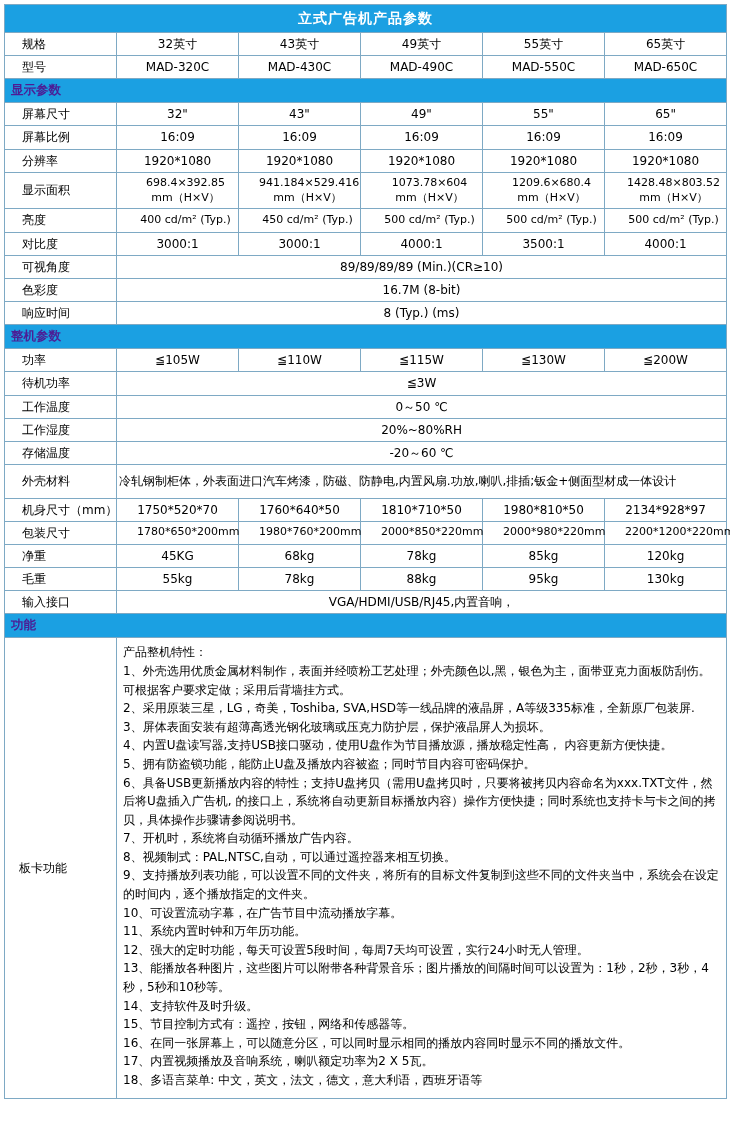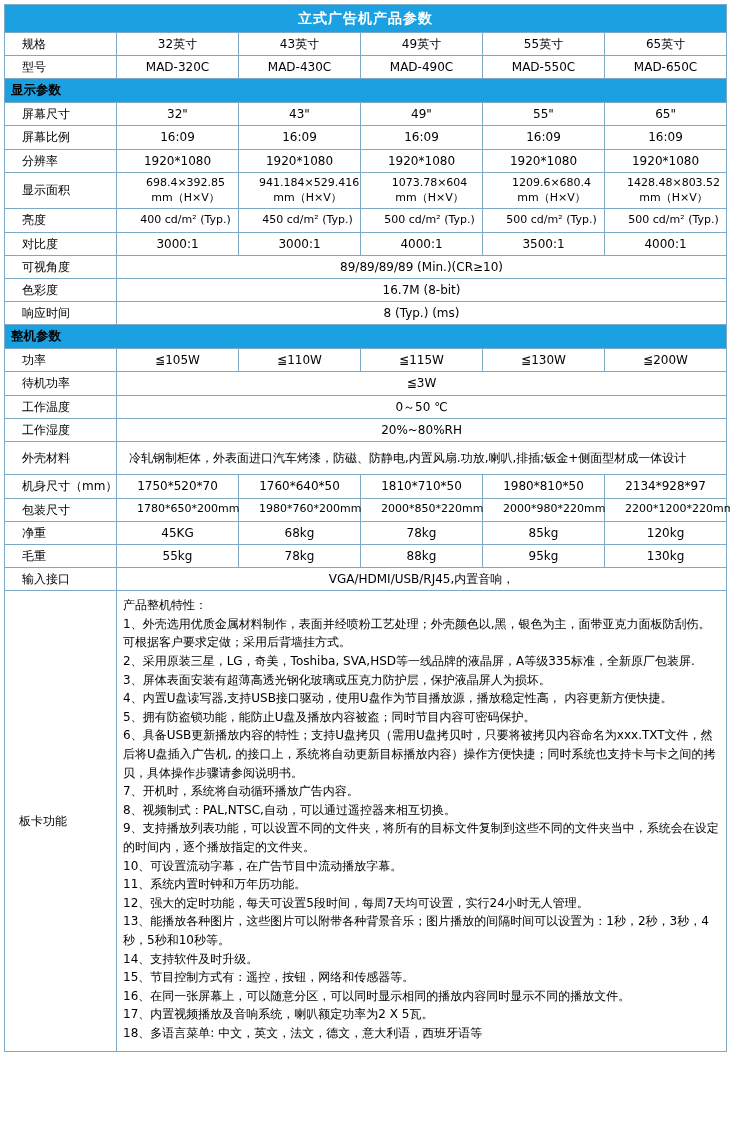--- a/index.html
+++ b/index.html
@@ -31,21 +31,21 @@
     background:#1ba0e2;
     color:#ffffff;
     font-weight:bold;
     text-align:center;
     font-size:14px;
     padding:4px 0;
     letter-spacing:1px;
   }
   .section td{
     background:#1ba0e2;
-    color:#000000;
+    color:#4c1d95;
     font-weight:bold;
     text-align:left;
     padding:3px 6px;
     font-size:12.5px;
   }
   .lbl{
     text-align:left;
     padding-left:17px;
     white-space:nowrap;
   }
@@ -58,21 +58,21 @@
   }
   .feature-body{
     text-align:left;
     padding:5px 6px 8px 6px;
     line-height:1.55;
     font-size:12px;
   }
   .feature-body p{margin:0;}
   .shell-body{
     text-align:left;
-    padding:6px 12px;
+    padding:6px 2px;
     line-height:1.7;
   }
   col.c0{width:112px;}
   col.cx{width:122px;}
 </style>
 </head>
 <body>
 
 <div class="sheet">
 <table>
@@ -199,20 +199,24 @@
       <td class="ctr" colspan="5">≦3W</td>
     </tr>
     <tr>
       <td class="lbl">工作温度</td>
       <td class="ctr" colspan="5">0～50 ℃</td>
     </tr>
     <tr>
       <td class="lbl">工作湿度</td>
       <td class="ctr" colspan="5">20%~80%RH</td>
     </tr>
+    <tr>
+      <td class="lbl">存储温度</td>
+      <td class="ctr" colspan="5">-20～60 ℃</td>
+    </tr>
 
     <tr>
       <td class="lbl">外壳材料</td>
       <td class="shell-body" colspan="5">冷轧钢制柜体，外表面进口汽车烤漆，防磁、防静电,内置风扇.功放,喇叭,排插;钣金+侧面型材成一体设计</td>
     </tr>
 
     <tr>
       <td class="lbl">机身尺寸（mm）</td>
       <td class="ctr">1750*520*70</td>
       <td class="ctr">1760*640*50</td>
@@ -243,20 +247,23 @@
       <td class="ctr">88kg</td>
       <td class="ctr">95kg</td>
       <td class="ctr">130kg</td>
     </tr>
 
     <tr>
       <td class="lbl">输入接口</td>
       <td class="ctr" colspan="5">VGA/HDMI/USB/RJ45,内置音响，</td>
     </tr>
 
+    <tr class="section">
+      <td colspan="6">功能</td>
+    </tr>
 
     <tr>
       <td class="feature-label">板卡功能</td>
       <td class="feature-body" colspan="5">
         <p>产品整机特性：</p>
         <p>1、外壳选用优质金属材料制作，表面并经喷粉工艺处理；外壳颜色以,黑，银色为主，面带亚克力面板防刮伤。可根据客户要求定做；采用后背墙挂方式。</p>
         <p>2、采用原装三星，LG，奇美，Toshiba, SVA,HSD等一线品牌的液晶屏，A等级335标准，全新原厂包装屏.</p>
         <p>3、屏体表面安装有超薄高透光钢化玻璃或压克力防护层，保护液晶屏人为损坏。</p>
         <p>4、内置U盘读写器,支持USB接口驱动，使用U盘作为节目播放源，播放稳定性高， 内容更新方便快捷。</p>
         <p>5、拥有防盗锁功能，能防止U盘及播放内容被盗；同时节目内容可密码保护。</p>

